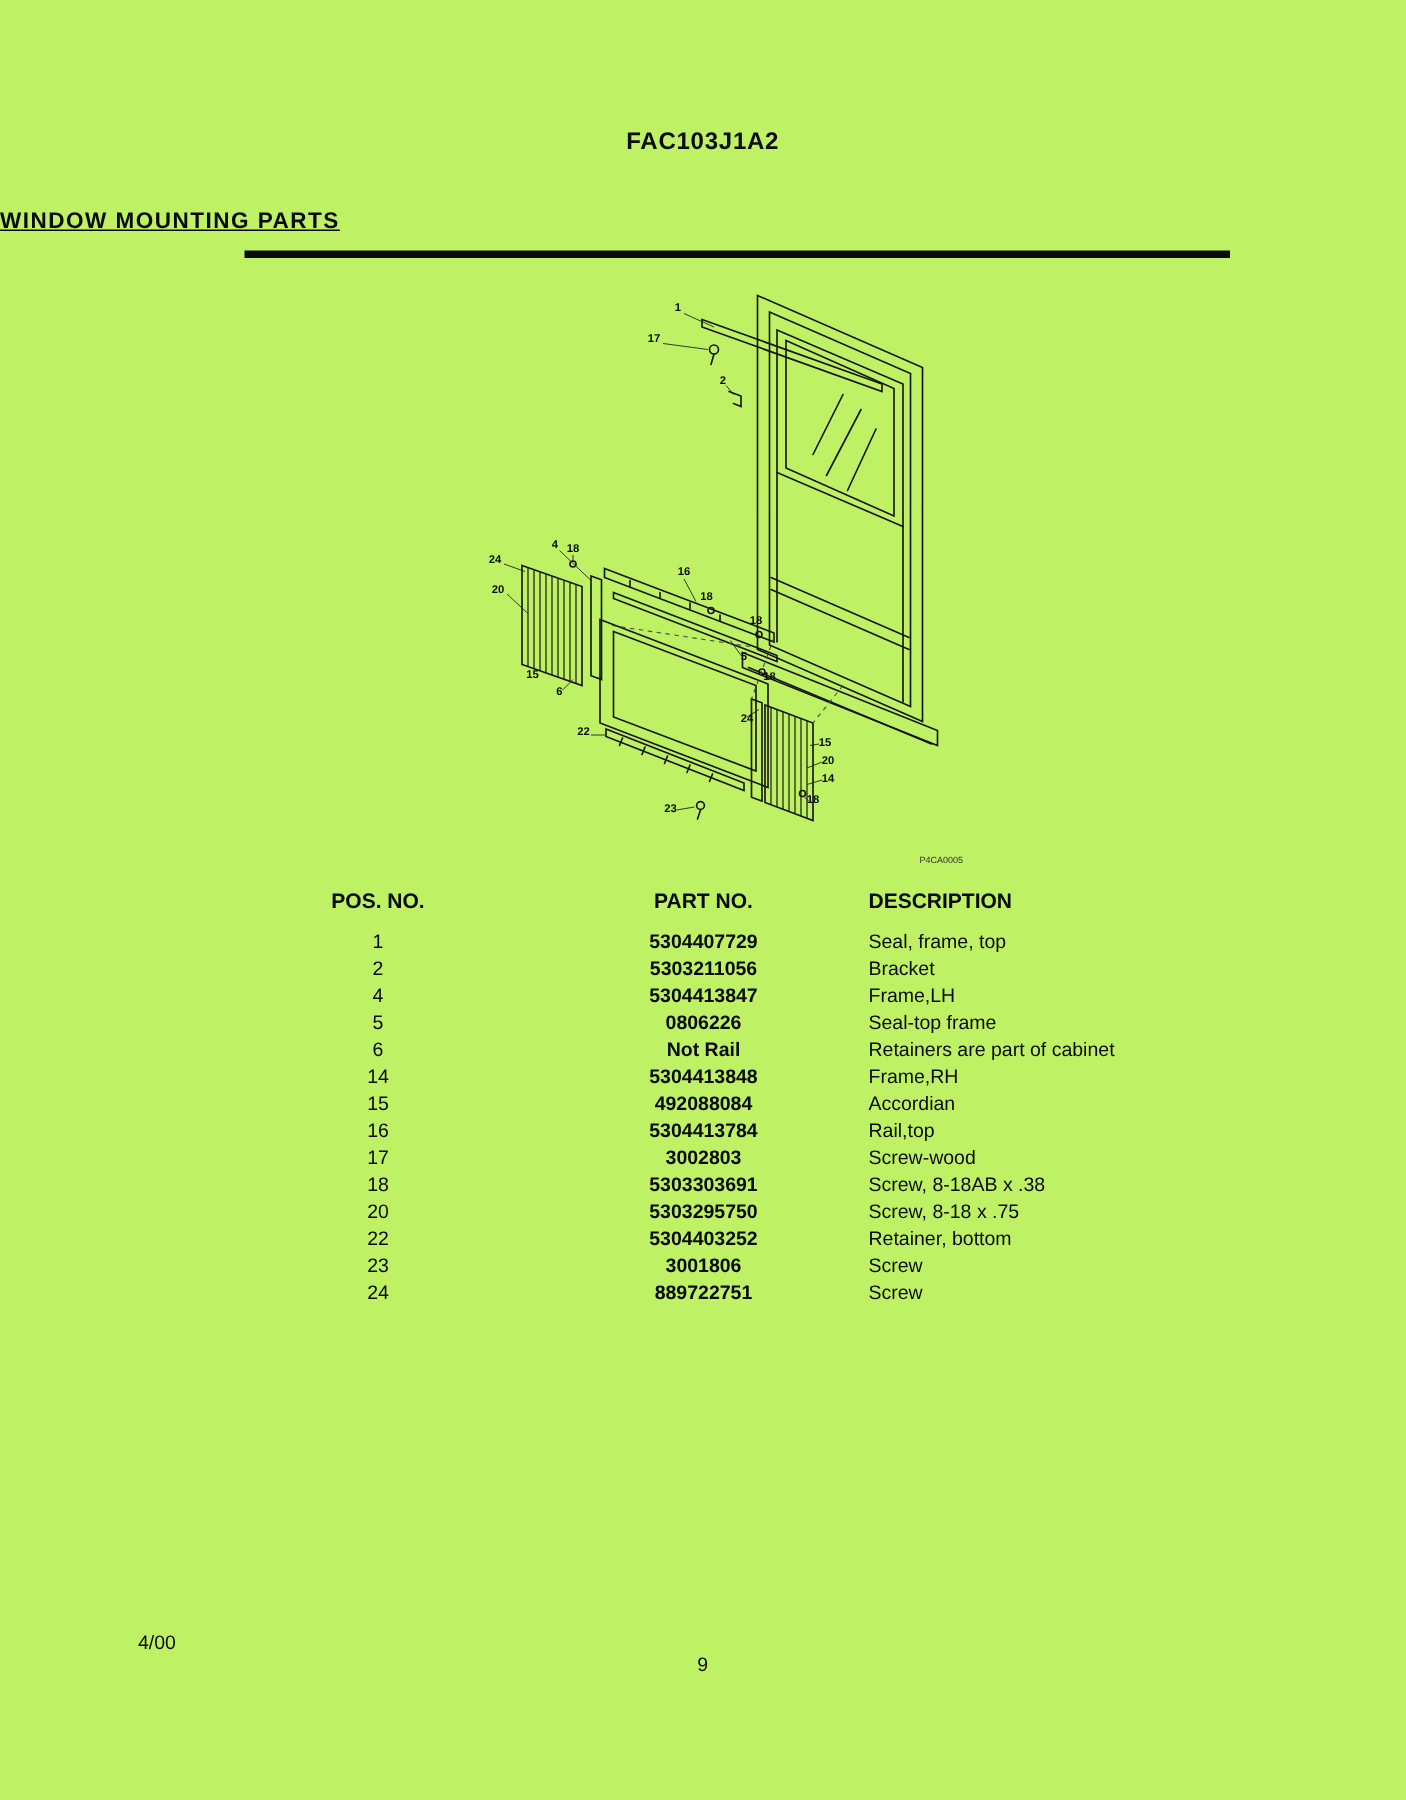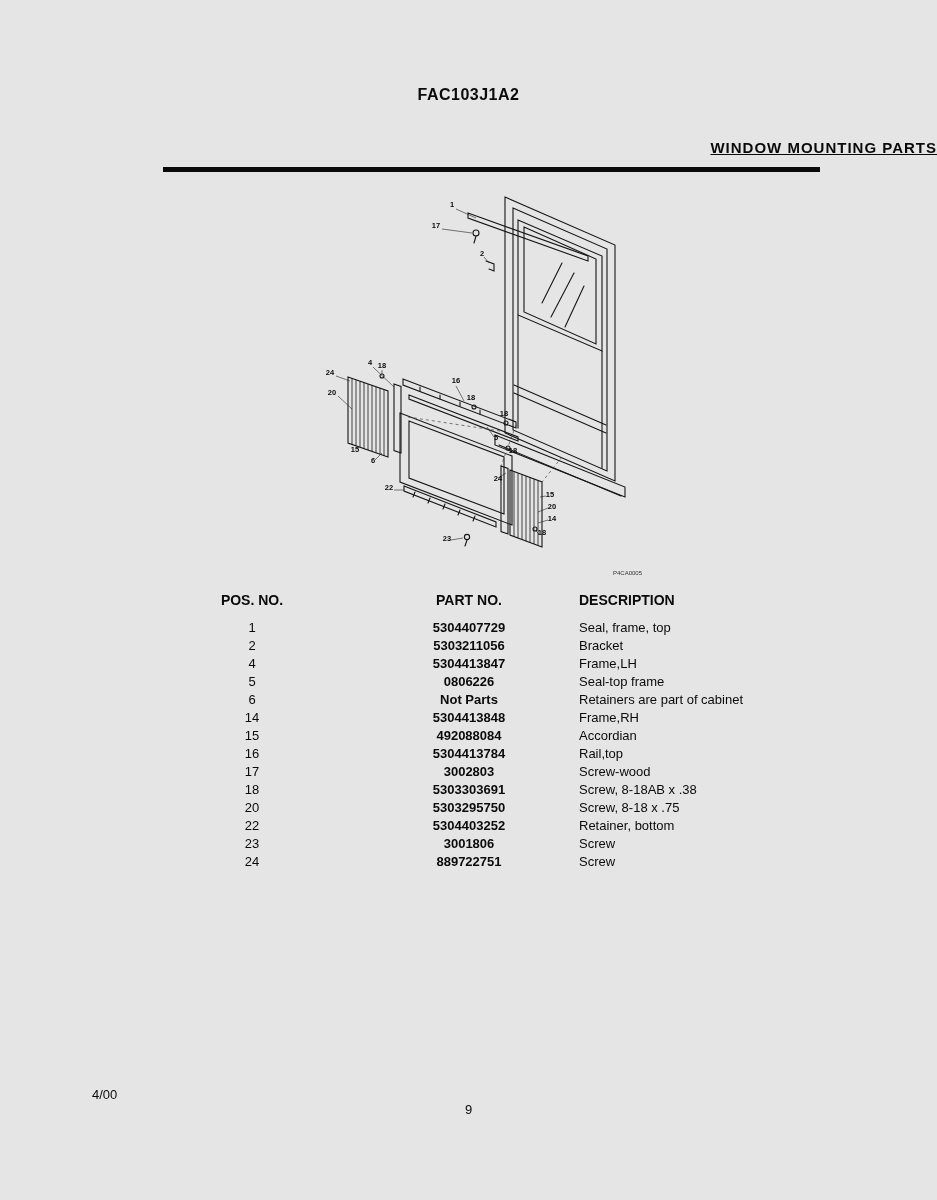--- a/index.html
+++ b/index.html
@@ -1,25 +1,25 @@
 <!DOCTYPE html>
 <html><head>
 <meta charset="utf-8">
 <style>
   html,body{margin:0;padding:0;background:#ffffff;}
   .page{
-    position:relative;width:937px;height:1200px;background:#e5e5e5;
+    position:relative;width:937px;height:1200px;background:#bef264;
     font-family:"Liberation Sans",sans-serif;color:#0a0a0a;overflow:hidden;
   }
   .model{
     position:absolute;top:86px;left:0;width:100%;text-align:center;
     font-size:16px;font-weight:bold;letter-spacing:0.5px;
   }
   .section-title{
-    position:absolute;top:139px;left:0;width:100%;text-align:right;
+    position:absolute;top:139px;left:0;width:100%;text-align:left;
     font-size:15px;font-weight:bold;letter-spacing:1px;
     text-decoration:underline;
   }
   .title-rule{
     position:absolute;top:167px;left:163px;width:657px;height:5px;background:#0a0a0a;
   }
   .diagram{
     position:absolute;left:270px;top:185px;width:420px;height:400px;
   }
   .diagram .outline{stroke:#161616;fill:none;stroke-width:1.1;stroke-linecap:round;}
@@ -217,21 +217,21 @@
         </tr>
         <tr>
           <td class="c-pos">5</td>
           <td class="c-gap"></td>
           <td class="c-part">0806226</td>
           <td class="c-desc">Seal-top frame</td>
         </tr>
         <tr>
           <td class="c-pos">6</td>
           <td class="c-gap"></td>
-          <td class="c-part">Not Parts</td>
+          <td class="c-part">Not Rail</td>
           <td class="c-desc">Retainers are part of cabinet</td>
         </tr>
         <tr>
           <td class="c-pos">14</td>
           <td class="c-gap"></td>
           <td class="c-part">5304413848</td>
           <td class="c-desc">Frame,RH</td>
         </tr>
         <tr>
           <td class="c-pos">15</td>

